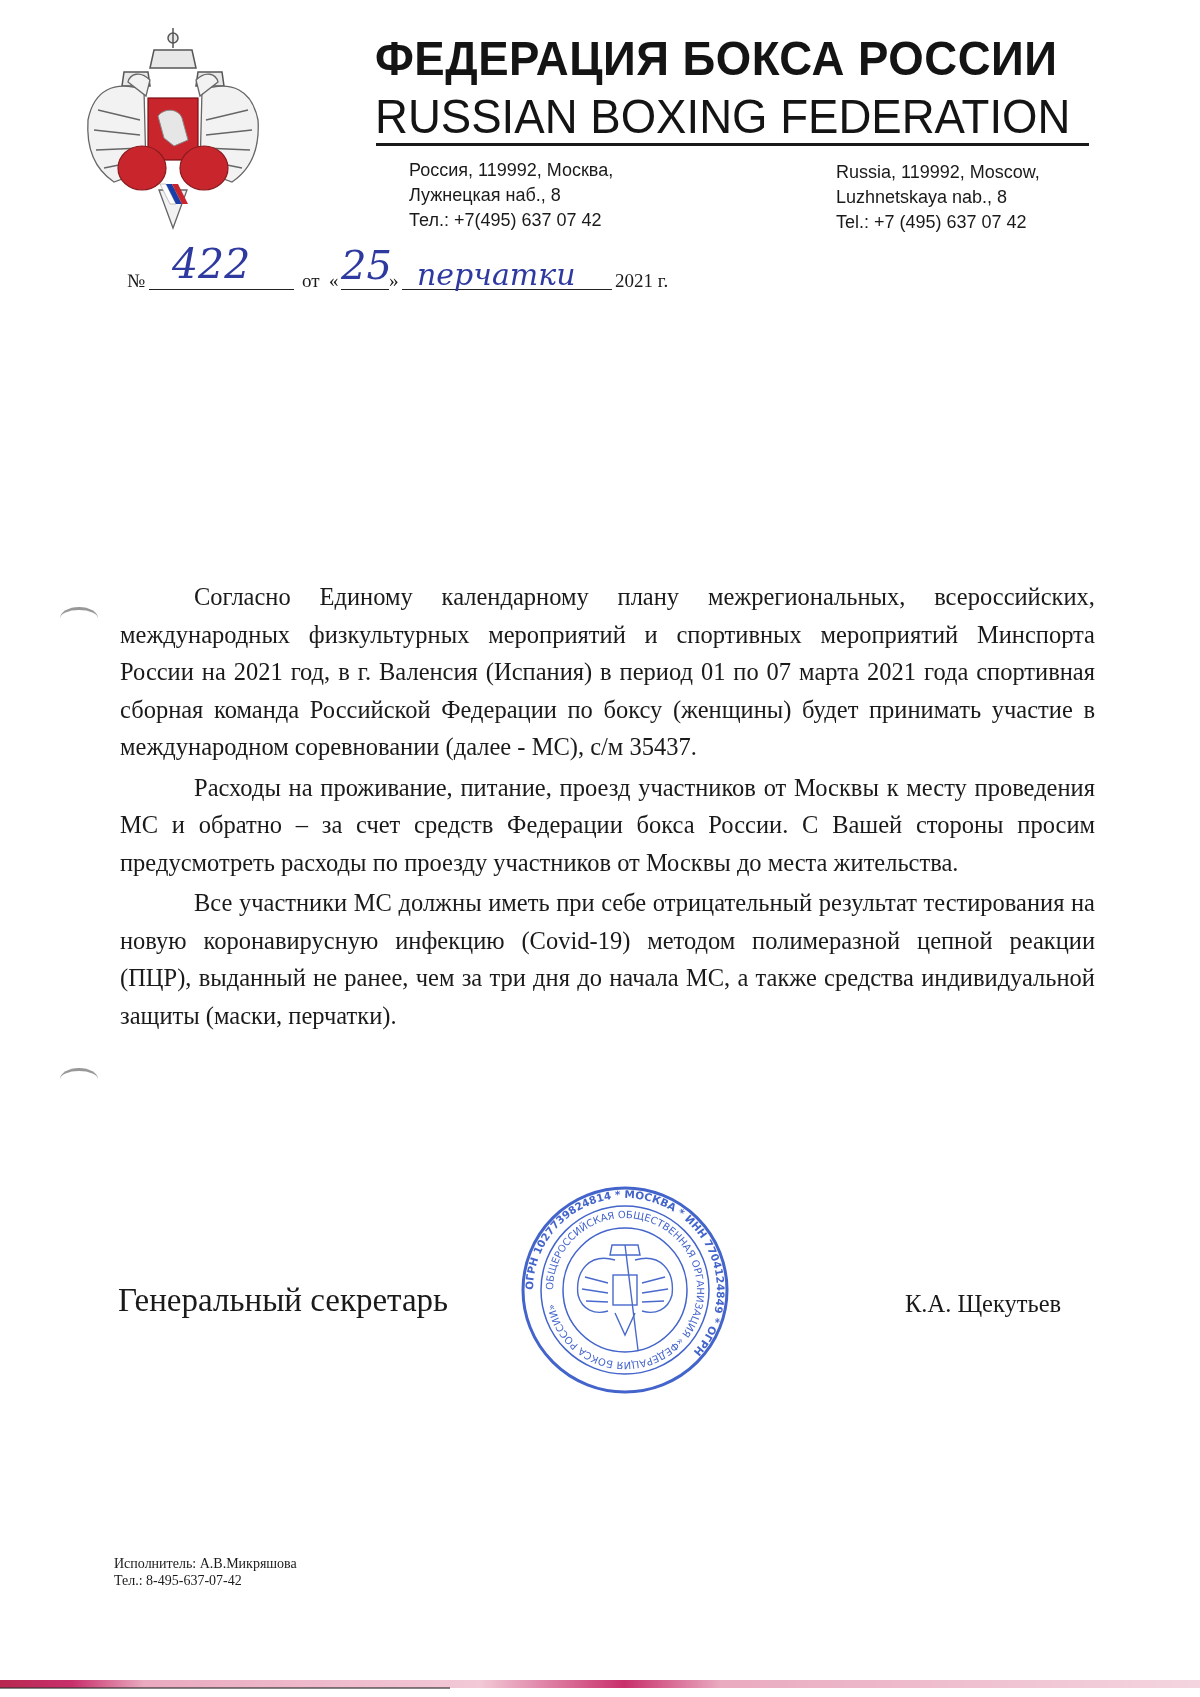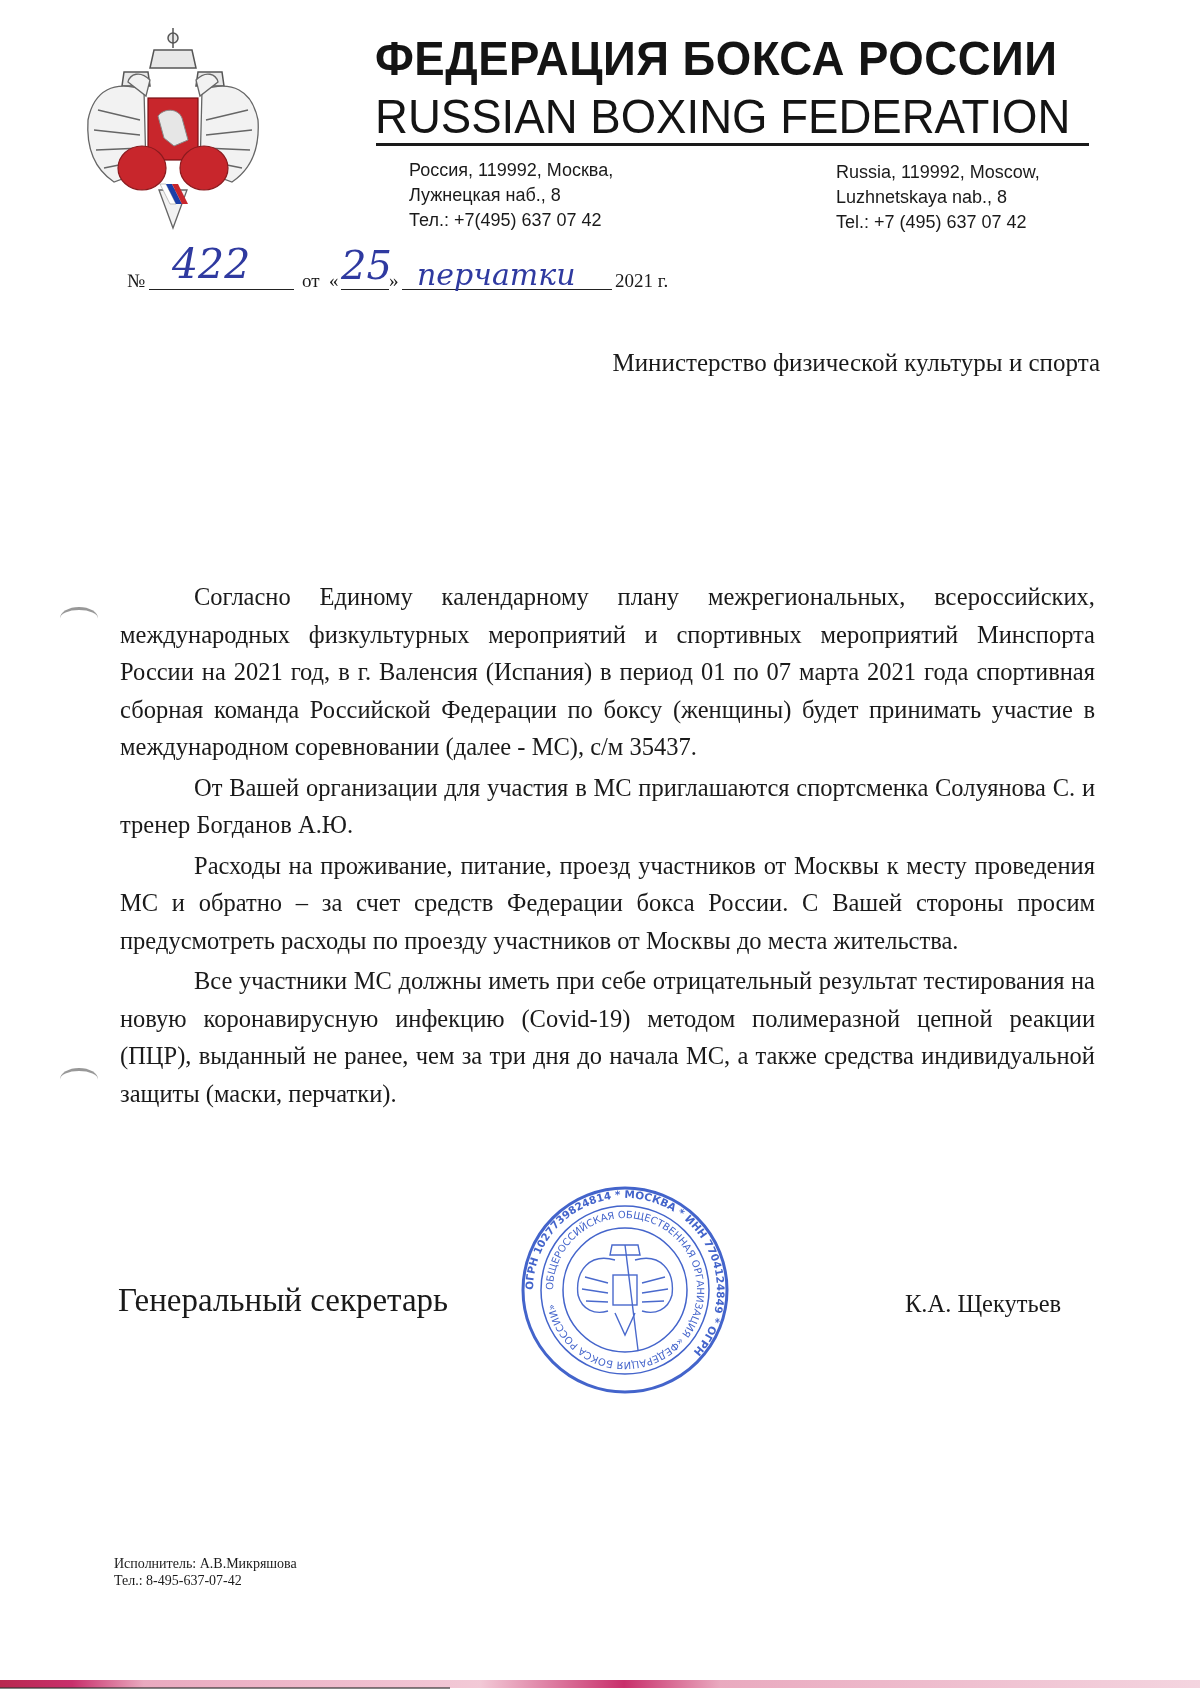--- a/index.html
+++ b/index.html
@@ -92,29 +92,27 @@
   <span class="lbl" style="left:202px;">«</span>
   <div class="uline" style="left:214px; width:48px;"></div>
   <span class="hand" style="left:214px; bottom:10px; font-size:40px;margin-top:36px;">25</span>
   <span class="lbl" style="left:262px;">»</span>
   <div class="uline" style="left:275px; width:210px;"></div>
   <span class="hand" style="left:290px; bottom:6px; font-size:30px;">перчатки</span>
   <span class="lbl" style="left:488px;">2021 г.</span>
 </div>
 
 <div class="abs recipient">
-  <div>Министерство физической культуры и спорта</div>
 </div>
 
 <div class="abs punch" style="left:60px; top:607px;"></div>
 <div class="abs punch" style="left:60px; top:1068px;"></div>
 
 <div class="abs body">
   <p>Согласно Единому календарному плану межрегиональных, всероссийских, международных физкультурных мероприятий и спортивных мероприятий Минспорта России на 2021 год, в г. Валенсия (Испания) в период 01 по 07 марта 2021 года спортивная сборная команда Российской Федерации по боксу (женщины) будет принимать участие в международном соревновании (далее - МС), с/м 35437.</p>
-  <p>От Вашей организации для участия в МС приглашаются спортсменка Солуянова С. и тренер Богданов А.Ю.</p>
   <p>Расходы на проживание, питание, проезд участников от Москвы к месту проведения МС и обратно – за счет средств Федерации бокса России. С Вашей стороны просим предусмотреть расходы по проезду участников от Москвы до места жительства.</p>
   <p>Все участники МС должны иметь при себе отрицательный результат тестирования на новую коронавирусную инфекцию (Covid-19) методом полимеразной цепной реакции (ПЦР), выданный не ранее, чем за три дня до начала МС, а также средства индивидуальной защиты (маски, перчатки).</p>
 </div>
 
 <div class="abs sig-title">Генеральный секретарь</div>
 <div class="abs sig-name">К.А. Щекутьев</div>
 
 <div id="stamp" class="abs">
   <svg width="210" height="210" viewBox="0 0 210 210">
     <defs>

